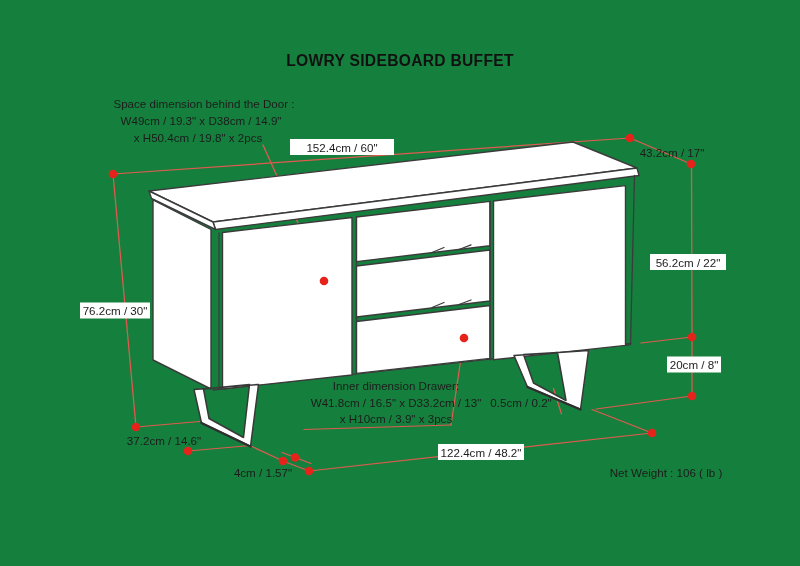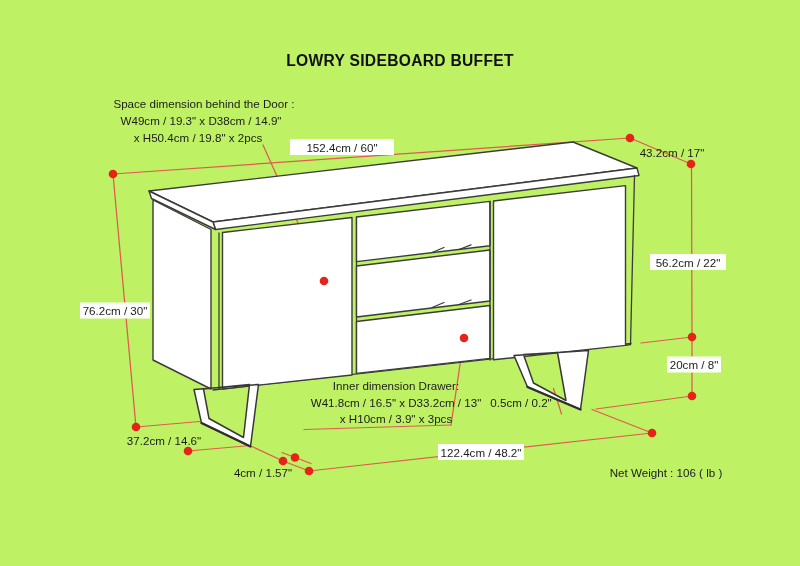--- a/index.html
+++ b/index.html
@@ -1,19 +1,19 @@
 <!DOCTYPE html>
 <html><head>
 <meta charset="utf-8">
 <style>
   html,body{margin:0;padding:0;background:#ffffff;}
   .page{
     position:relative;
     width:800px;height:566px;
-    background:#bef264;
+    background:#15803d;
     font-family:"Liberation Sans","DejaVu Sans",sans-serif;
     overflow:hidden;
     outline:1px solid #ededed;
   }
   svg{position:absolute;left:0;top:0;}
   .ink{stroke:#3b3b3b;fill:none;stroke-width:1.3;stroke-linejoin:round;stroke-linecap:round;}
   .ink-thick{stroke:#2f2f2f;fill:none;stroke-width:2.3;stroke-linejoin:round;stroke-linecap:round;}
   .panel{fill:#ffffff;stroke:#3b3b3b;stroke-width:1.4;stroke-linejoin:round;}
   .leg{fill:#ffffff;fill-rule:evenodd;stroke:#383838;stroke-width:1.5;stroke-linejoin:round;}
   .redline{stroke:#e05a50;stroke-width:1.25;fill:none;stroke-linecap:round;}

